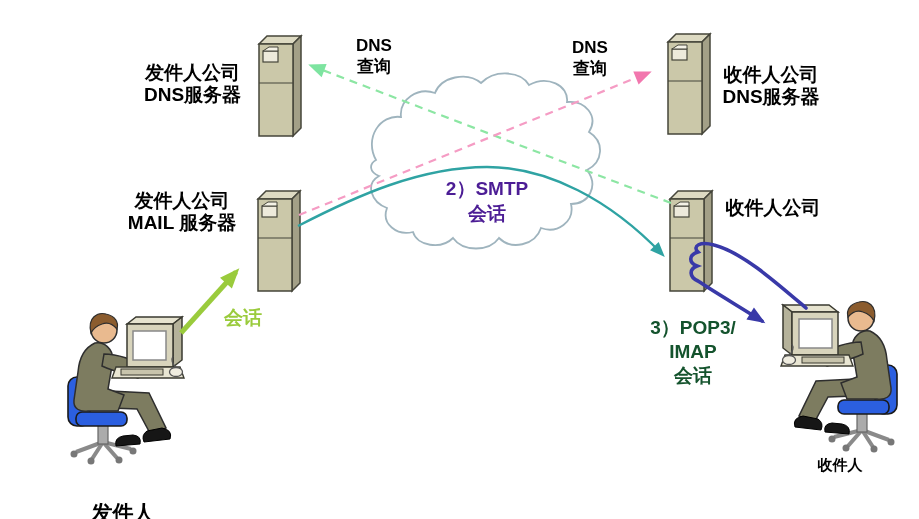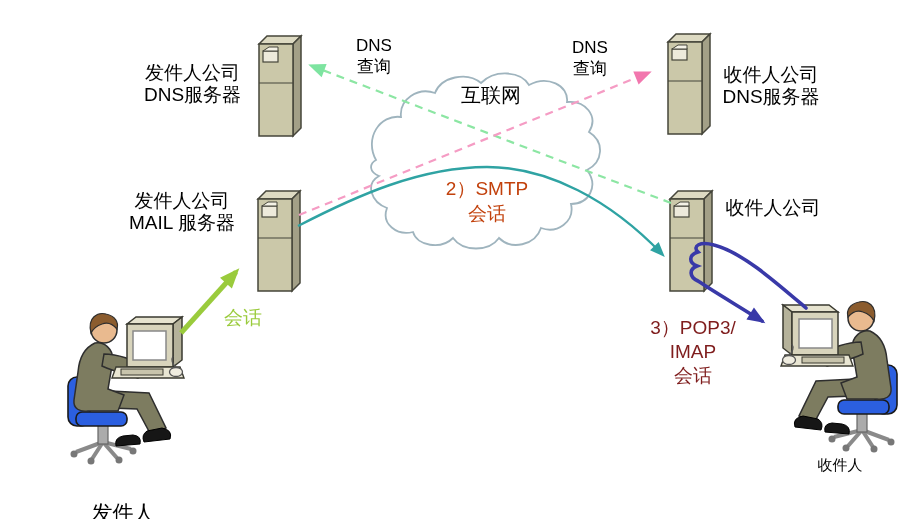--- a/index.html
+++ b/index.html
@@ -1,32 +1,32 @@
 <!DOCTYPE html>
 <html><head>
 <meta charset="utf-8">
 <style>
   html,body { margin:0; padding:0; background:#fff; }
   .canvas {
     position:relative; width:919px; height:519px; background:#ffffff;
     font-family:"Liberation Sans", sans-serif; overflow:hidden;
   }
   .canvas svg { position:absolute; left:0; top:0; }
-  .label { position:absolute; text-align:center; font-weight:normal; color:#000; }
+  .label { position:absolute; text-align:center; font-weight:bold; color:#000; }
   .lbl-line { white-space:nowrap; }
   .sender-dns-label    { left:125px; top:62px;  width:135px; font-size:19px; line-height:22px; }
   .sender-mail-label   { left:118px; top:190px; width:128px; font-size:19px; line-height:22px; }
   .receiver-dns-label  { left:705px; top:64px;  width:132px; font-size:19px; line-height:22px; }
   .receiver-mail-label { left:707px; top:197px; width:132px; font-size:19px; line-height:22px; }
   .dns-query-left      { left:344px; top:35px;  width:60px;  font-size:17px; line-height:21px; }
   .dns-query-right     { left:560px; top:37px;  width:60px;  font-size:17px; line-height:21px; }
   .internet-label      { left:431px; top:84px;  width:120px; font-size:20px; line-height:22px; }
   .smtp1-label { left:182px; top:306px; width:122px; font-size:19px; line-height:23px; color:#9ACB3C; }
-  .smtp2-label { left:426px; top:176px; width:122px; font-size:19px; line-height:25px; color:#c2410c; }
-  .pop3-label  { left:632px; top:316px; width:122px; font-size:19px; line-height:24px; color:#7f1d1d; }
+  .smtp2-label { left:426px; top:176px; width:122px; font-size:19px; line-height:25px; color:#4c1d95; }
+  .pop3-label  { left:632px; top:316px; width:122px; font-size:19px; line-height:24px; color:#14532d; }
   .sender-label   { left:63px;  top:464px; width:120px; font-size:21px;margin-top:35px; }
   .receiver-label { left:780px; top:456px; width:120px; font-size:15px; }
 </style>
 </head>
 <body>
 
 <div class="canvas">
 
   <svg width="919" height="519" viewBox="0 0 919 519">
     <defs>
@@ -169,21 +169,20 @@
   <div class="label dns-query-left">
     <div class="lbl-line">DNS</div>
     <div class="lbl-line">查询</div>
   </div>
 
   <div class="label dns-query-right">
     <div class="lbl-line">DNS</div>
     <div class="lbl-line">查询</div>
   </div>
 
-  <div class="label internet-label">互联网</div>
 
   <div class="label smtp1-label">
     <div class="lbl-line">会话</div>
   </div>
 
   <div class="label smtp2-label">
     <div class="lbl-line">2）SMTP</div>
     <div class="lbl-line">会话</div>
   </div>
 

